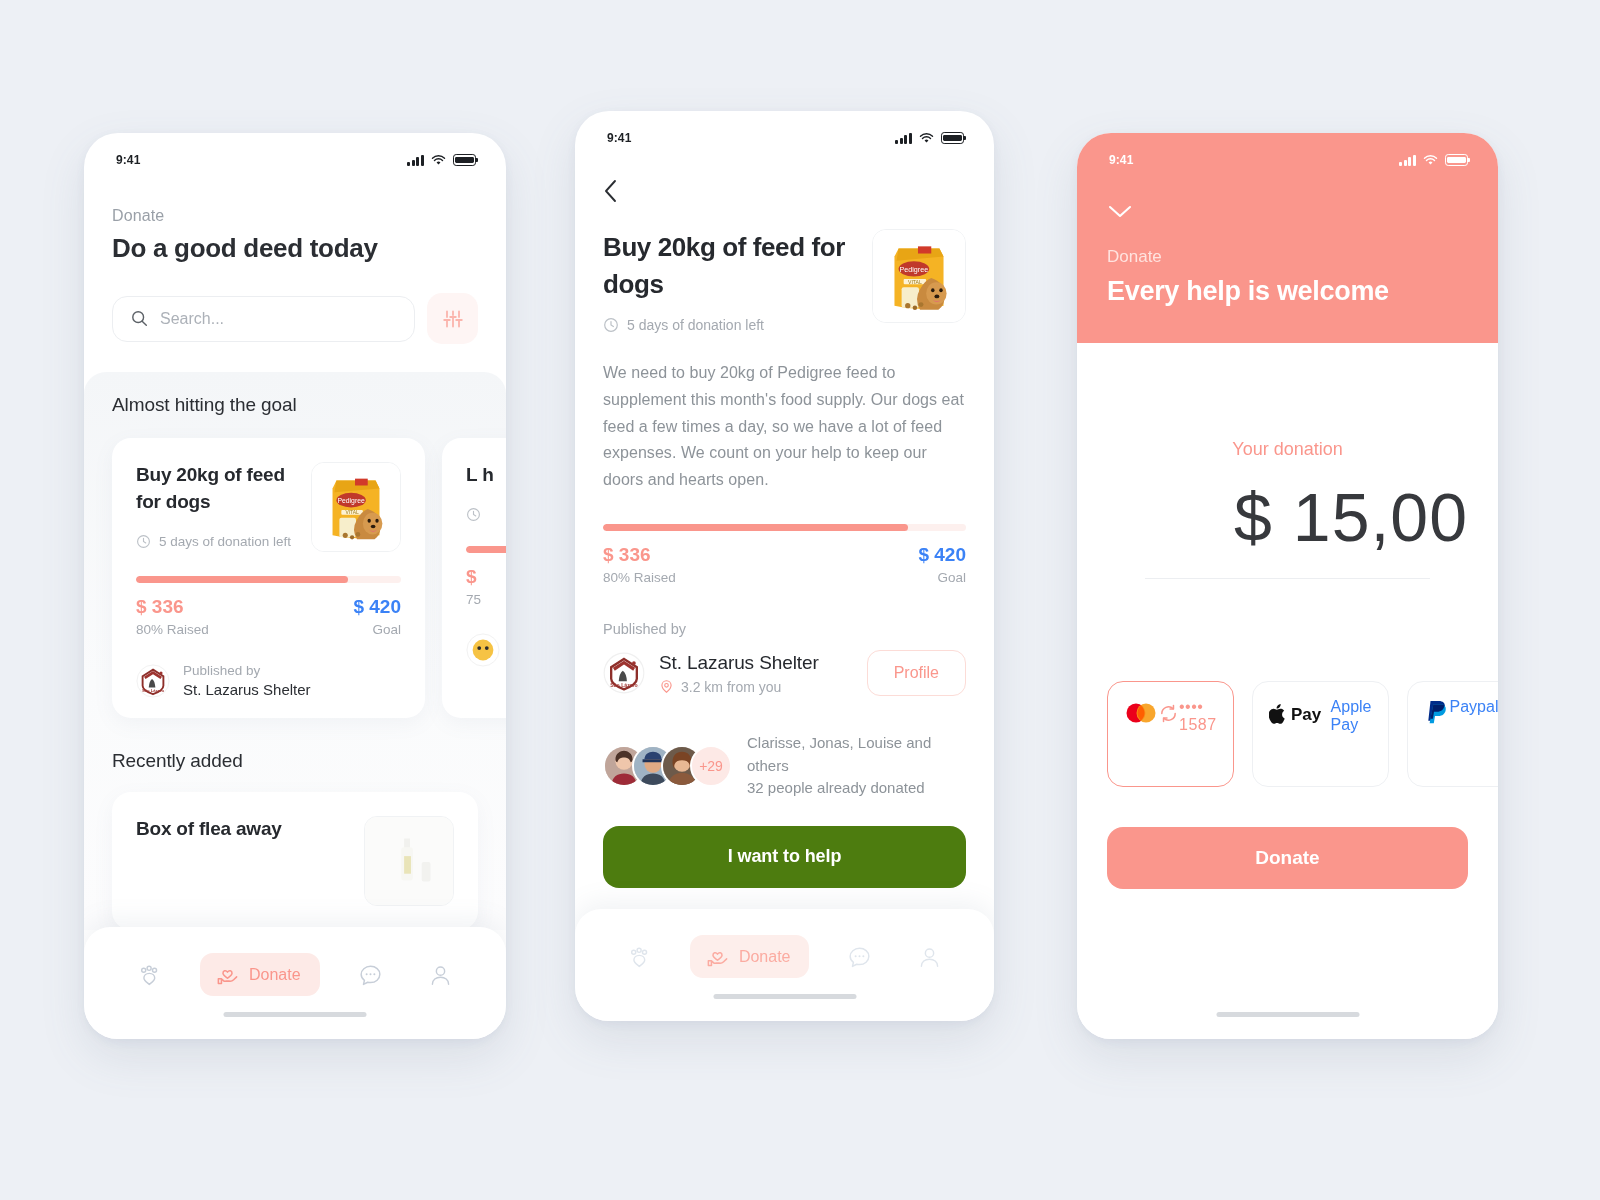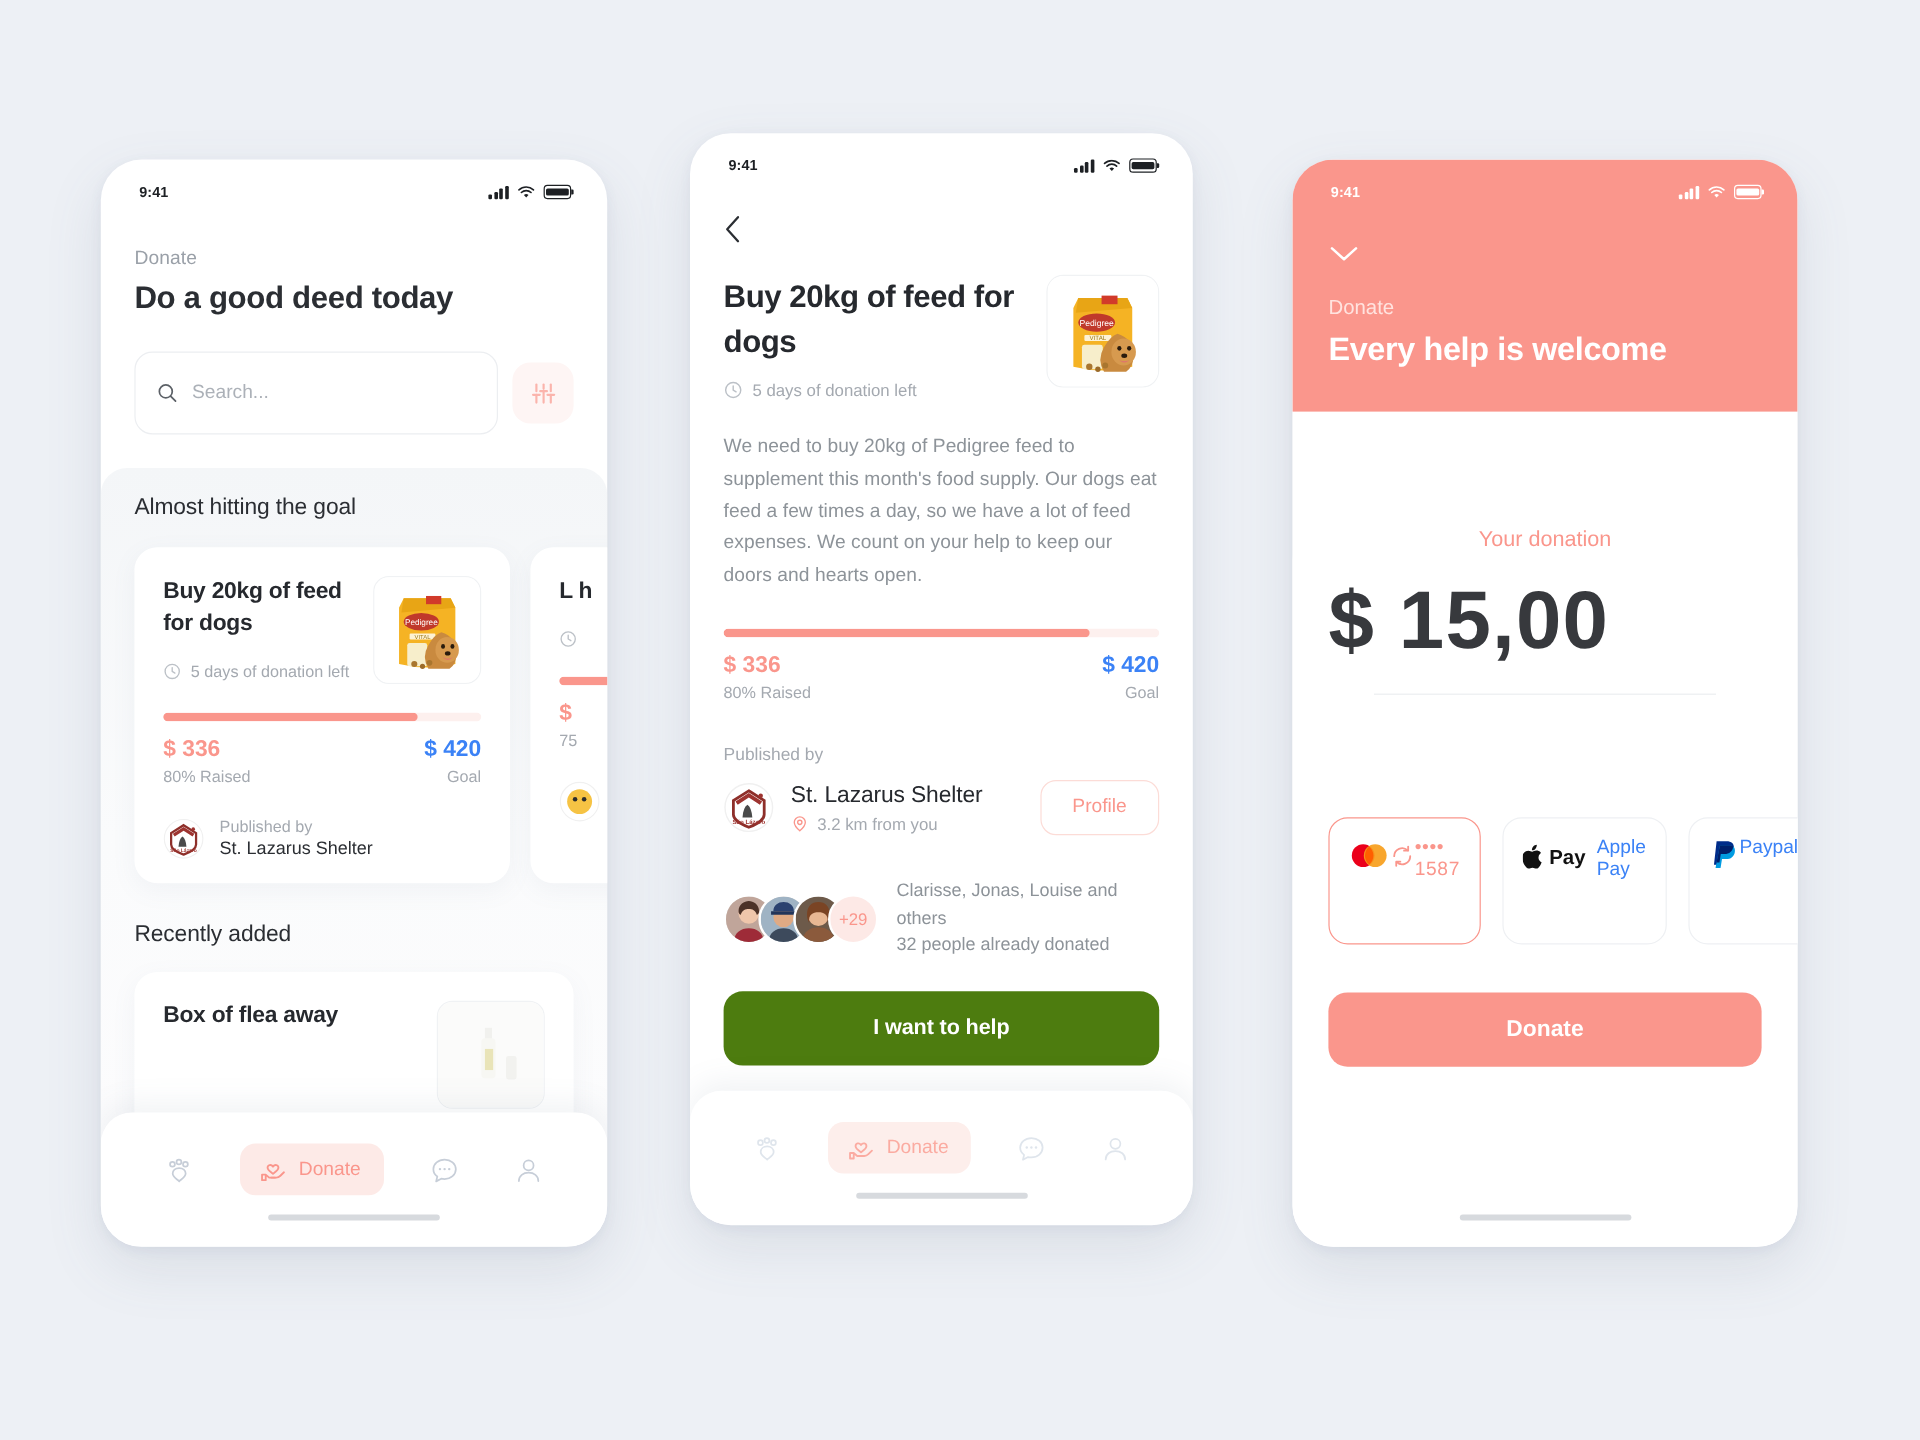--- a/index.html
+++ b/index.html
@@ -50,21 +50,21 @@
   
   .eyebrow { font-size: 16px; color: #9aa0a8; letter-spacing: 0.1px; }
   .h1 { font-size: 26px; font-weight: 700; color: #2b2e33; letter-spacing: -0.3px; }
   .coral { color: #fa968c; }
 
   
   #phone1 .p1-head { padding: 20px 28px 0 28px; }
   #phone1 .h1 { margin-top: 8px; }
   .searchrow { display: flex; align-items: center; gap: 12px; margin-top: 29px; }
   .searchbox {
-    flex: 1; height: 69px; border: 1.4px solid #eceef1; border-radius: 15px;
+    flex: 1; height: 46px; border: 1.4px solid #eceef1; border-radius: 15px;
     display: flex; align-items: center; gap: 12px; padding: 0 18px; background:#fff;
   }
   .searchbox .ph { font-size: 16px; color: #acb1b8; }
   .filterbtn {
     width: 51px; height: 51px; border-radius: 15px; background: #fef5f4;
     display: flex; align-items: center; justify-content: center;
   }
   .p1-body { margin-top: 28px; background: linear-gradient(180deg,#f4f6f8 0%, #fafbfc 55%, #fcfcfd 100%);
              border-radius: 22px 22px 0 0; padding: 22px 28px 0 28px; min-height: 520px; }
   .sect-title { font-size: 19px; color: #2b2e33; font-weight: 400; letter-spacing:-0.1px; }
@@ -137,21 +137,21 @@
              justify-content:center; letter-spacing:-0.1px;}
 
   
   .p3-header { background:#fa968c; padding-bottom: 36px; }
   .p3-hpad { padding: 10px 30px 0 30px; }
   .p3-eyebrow { font-size: 17px; color: #ffe3df; margin-top: 22px; }
   .p3-h1 { font-size: 27px; font-weight: 700; color:#fff; margin-top: 9px; letter-spacing:-0.3px;}
   .p3-sheet { background:#fff; border-radius: 28px 28px 0 0; margin-top:-6px; position:relative;
               height: 100%; padding: 0 30px; }
   .p3-label { text-align:center; font-size:18px; color:#fa968c; margin-top: 102px; }
-  .p3-amount { text-align:left; font-size: 68px; color:#37393d; margin-top: 18px; letter-spacing: 1px; font-weight:700;}
+  .p3-amount { text-align:right; font-size: 68px; color:#37393d; margin-top: 18px; letter-spacing: 1px; font-weight:400;}
   .p3-underline { height: 1.4px; background:#eceef1; margin: 22px 38px 0 38px;}
   .paymethods { display:flex; gap: 18px; margin-top: 102px; }
   .pm { flex:1; height: 106px; border-radius: 16px; border:1.4px solid #eef0f3; background:#fff;
         padding: 16px 16px 14px 16px; display:flex; flex-direction:row; justify-content:space-between;}
   .pm.sel { border-color:#fa968c; }
   .pm-top { display:flex; align-items:center; justify-content:space-between; height:30px;}
   .pm-lbl { font-size: 16px; color:#3b82f6; }
   .pm.sel .pm-lbl { color:#fa968c; letter-spacing:0.5px; }
   .donatebtn { margin-top: 40px; width:100%; height: 62px; border-radius:16px; background:#fa968c; color:#fff;
                font-size:19px; font-weight:700; border:none; display:flex; align-items:center; justify-content:center;}

